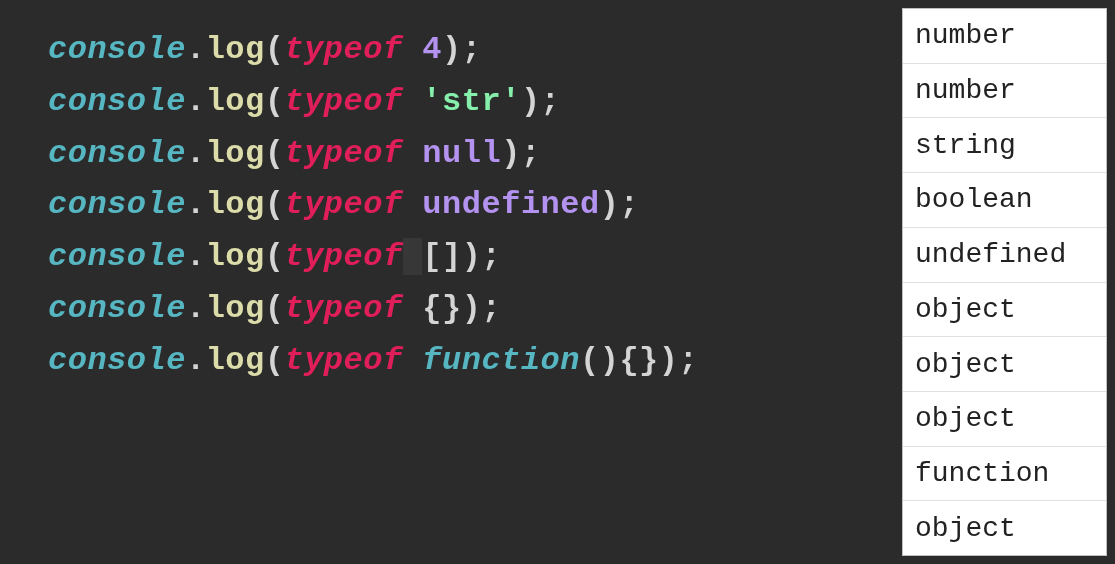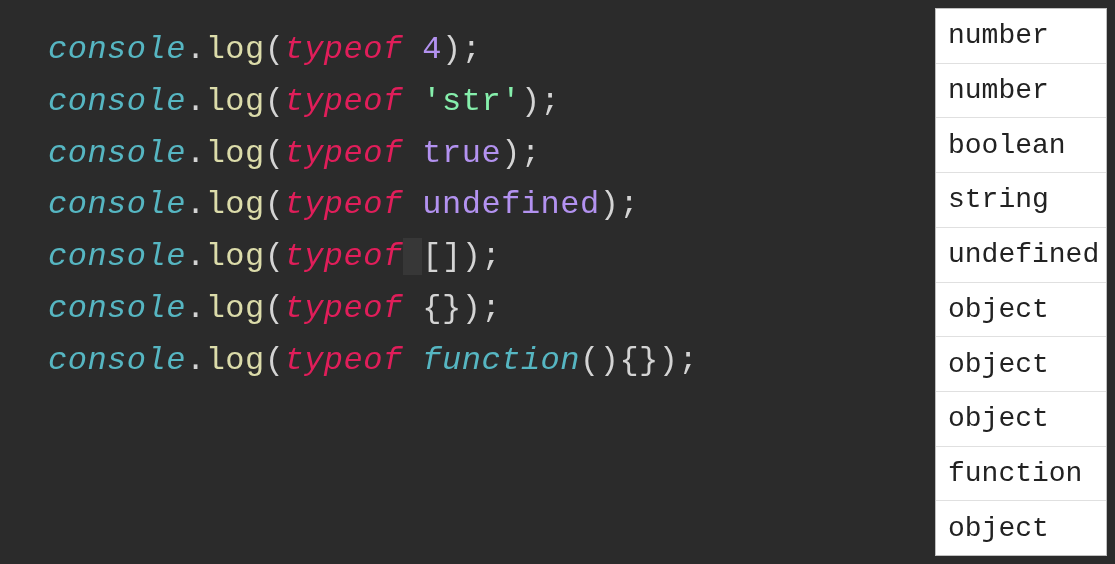--- a/index.html
+++ b/index.html
@@ -12,20 +12,21 @@
       font-family: 'Consolas', 'Monaco', 'Courier New', monospace;
       display: flex;
       width: 1115px;
       height: 564px;
       overflow: hidden;
     }
     .editor-pane {
       flex: 1;
       padding: 24px 0 35px 48px;
       background: #2b2b2b;
+      font-weight: bold;
     }
     .code-line {
       font-size: 32px;
       line-height: 1.62;
       white-space: pre;
       letter-spacing: 0.5px;
     }
     .tok-console {
       color: #56b6c2;
       font-style: italic;
@@ -46,21 +47,21 @@
     .tok-string {
       color: #86efac;
     }
     .tok-value {
       color: #b392f0;
     }
     .tok-bracket {
       color: #d4d4d4;
     }
     .output-pane {
-      width: 172px;
+      width: 205px;
       background: #ffffff;
       border: 1px solid #c0c0c0;
       display: flex;
       flex-direction: column;
       margin: 8px 8px 8px 0;
     }
     .output-row {
       flex: 1;
       display: flex;
       align-items: center;
@@ -76,30 +77,30 @@
     .hl {
       background: rgba(255,255,255,0.06);
     }
   </style>
 </head>
 <body>
 
 <div class="editor-pane" id="editor-container">
     <div class="code-line"><span class="tok-console">console</span><span class="tok-punct">.</span><span class="tok-method">log</span><span class="tok-bracket">(</span><span class="tok-keyword">typeof</span><span class="tok-punct"> </span><span class="tok-number">4</span><span class="tok-bracket">)</span><span class="tok-punct">;</span></div>
     <div class="code-line"><span class="tok-console">console</span><span class="tok-punct">.</span><span class="tok-method">log</span><span class="tok-bracket">(</span><span class="tok-keyword">typeof</span><span class="tok-punct"> </span><span class="tok-string">'str'</span><span class="tok-bracket">)</span><span class="tok-punct">;</span></div>
-    <div class="code-line"><span class="tok-console">console</span><span class="tok-punct">.</span><span class="tok-method">log</span><span class="tok-bracket">(</span><span class="tok-keyword">typeof</span><span class="tok-punct"> </span><span class="tok-value">true</span><span class="tok-bracket">)</span><span class="tok-punct">;</span></div>
+    <div class="code-line"><span class="tok-console">console</span><span class="tok-punct">.</span><span class="tok-method">log</span><span class="tok-bracket">(</span><span class="tok-keyword">typeof</span><span class="tok-punct"> </span><span class="tok-value">null</span><span class="tok-bracket">)</span><span class="tok-punct">;</span></div>
     <div class="code-line"><span class="tok-console">console</span><span class="tok-punct">.</span><span class="tok-method">log</span><span class="tok-bracket">(</span><span class="tok-keyword">typeof</span><span class="tok-punct"> </span><span class="tok-value">undefined</span><span class="tok-bracket">)</span><span class="tok-punct">;</span></div>
     <div class="code-line"><span class="tok-console">console</span><span class="tok-punct">.</span><span class="tok-method">log</span><span class="tok-bracket">(</span><span class="tok-keyword">typeof</span><span class="tok-punct hl"> </span><span class="tok-bracket">[]</span><span class="tok-bracket">)</span><span class="tok-punct">;</span></div>
     <div class="code-line"><span class="tok-console">console</span><span class="tok-punct">.</span><span class="tok-method">log</span><span class="tok-bracket">(</span><span class="tok-keyword">typeof</span><span class="tok-punct"> </span><span class="tok-bracket">{}</span><span class="tok-bracket">)</span><span class="tok-punct">;</span></div>
     <div class="code-line"><span class="tok-console">console</span><span class="tok-punct">.</span><span class="tok-method">log</span><span class="tok-bracket">(</span><span class="tok-keyword">typeof</span><span class="tok-punct"> </span><span class="tok-console">function</span><span class="tok-bracket">()</span><span class="tok-bracket">{}</span><span class="tok-bracket">)</span><span class="tok-punct">;</span></div>
   </div>
 <div class="output-pane" id="output-container">
     <div class="output-row">number</div>
     <div class="output-row">number</div>
+    <div class="output-row">string</div>
     <div class="output-row">boolean</div>
-    <div class="output-row">string</div>
     <div class="output-row">undefined</div>
     <div class="output-row">object</div>
     <div class="output-row">object</div>
     <div class="output-row">object</div>
     <div class="output-row">function</div>
     <div class="output-row">object</div>
   </div>
 
 </body></html>

